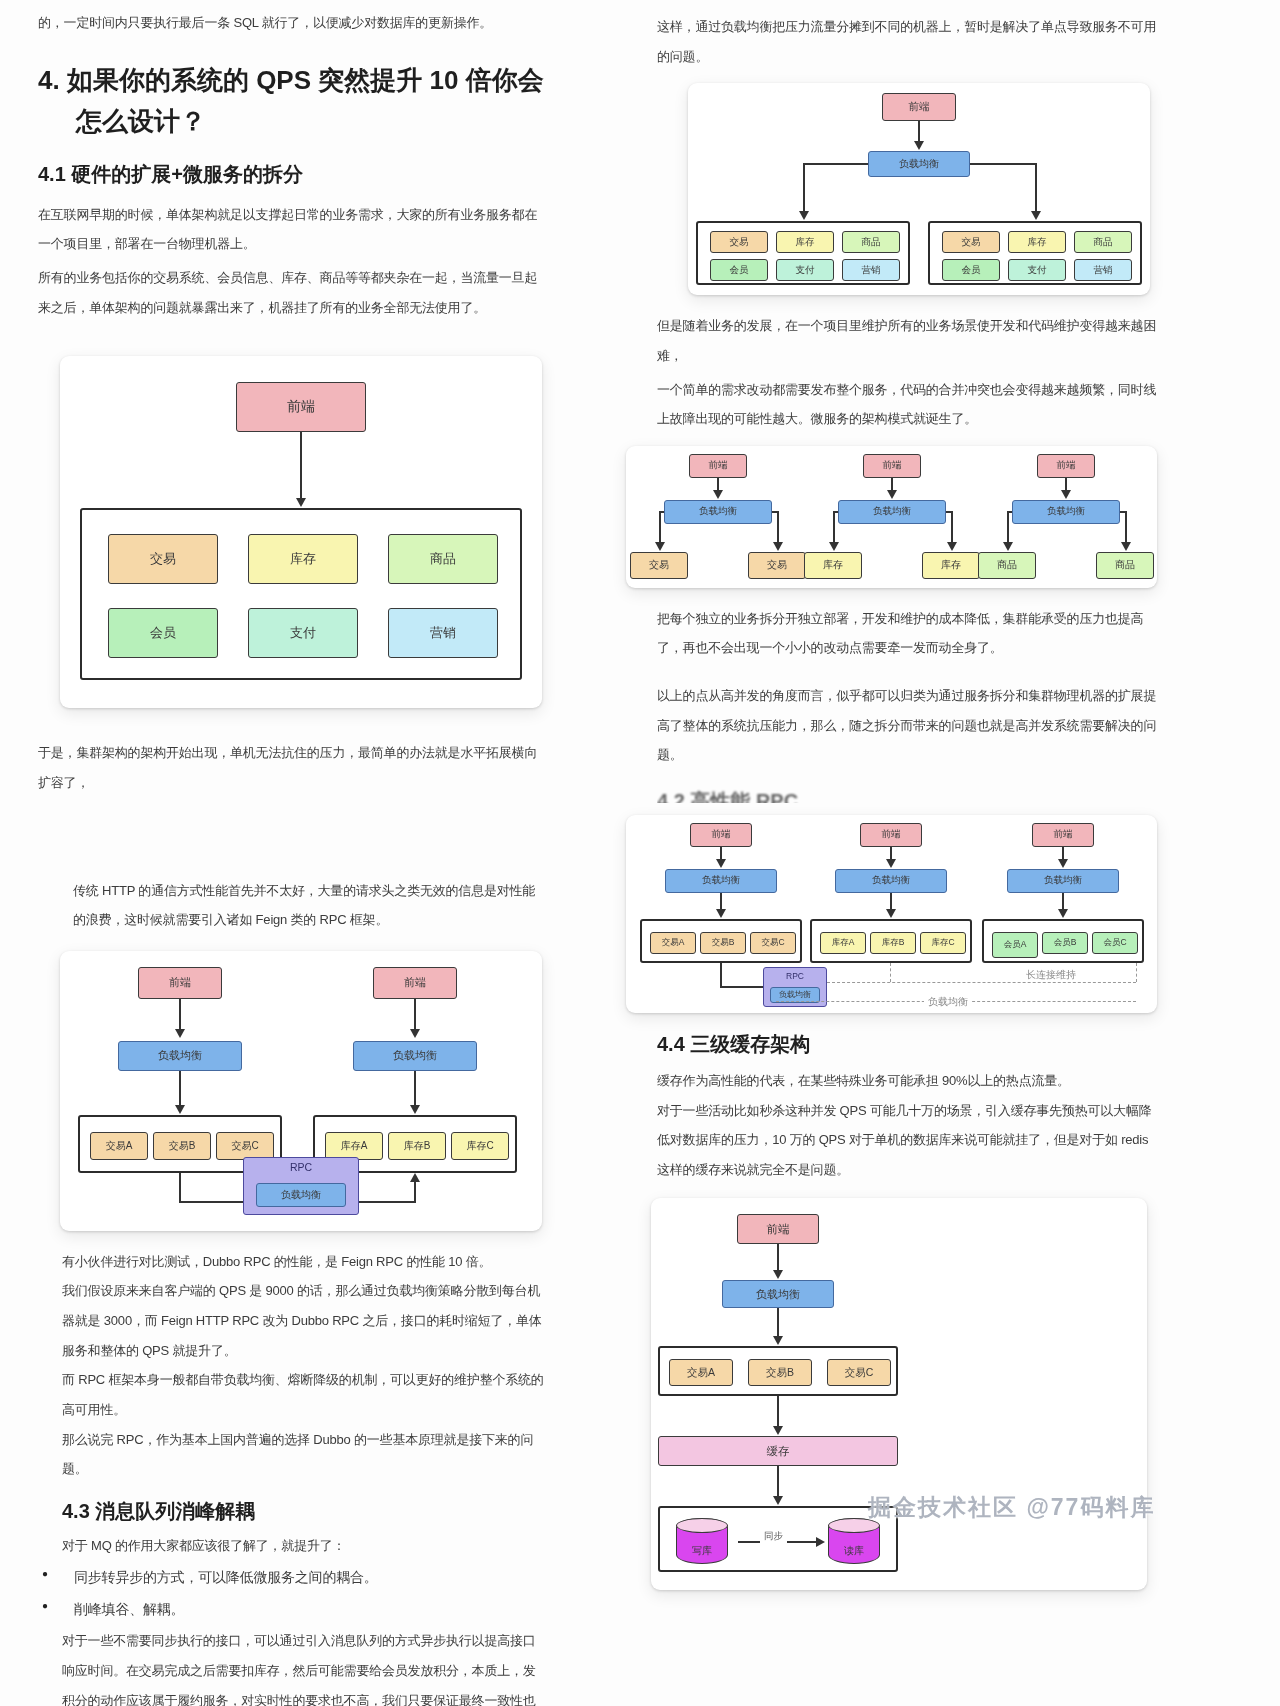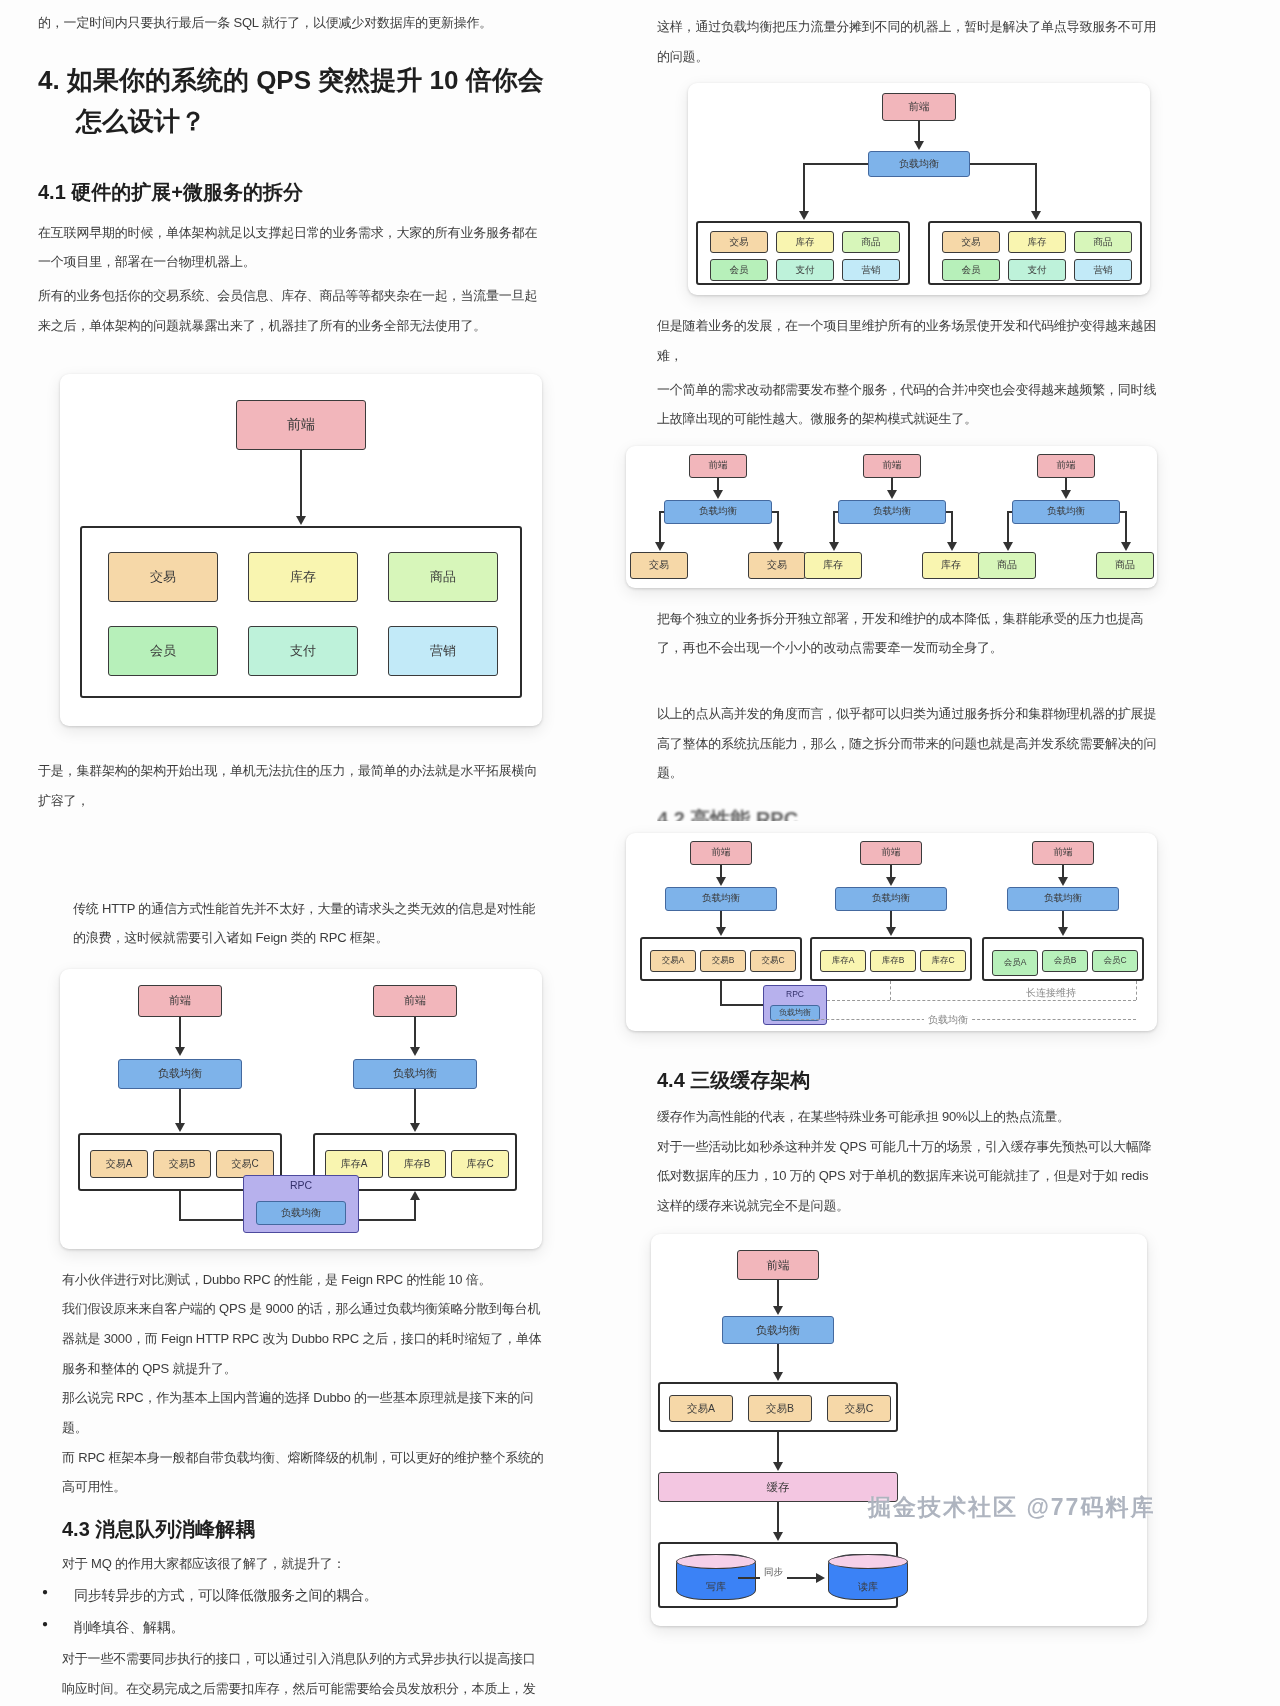--- a/index.html
+++ b/index.html
@@ -10,21 +10,21 @@
   }
   .columns{display:flex;}
   .col-left{width:508px;margin-left:38px;}
   .col-right{width:502px;margin-left:111px;}
   p{margin:0;font-size:13px;line-height:2.28;letter-spacing:-0.2px;color:#3c3c3c;}
   h2{margin:0;font-size:26px;line-height:1.6;color:#1f1f1f;font-weight:700;
      padding-left:38px;text-indent:-38px;letter-spacing:0;}
   h3{margin:0;font-size:20px;line-height:1.35;color:#1f1f1f;font-weight:700;}
   
   .mt4{margin-top:4px;}.mt6{margin-top:6px;}.mt8{margin-top:8px;}
-  .mt12{margin-top:12px;}.mt14{margin-top:14px;}.mt16{margin-top:16px;}.mt22{margin-top:22px;}.mt24{margin-top:36px;}.mt30{margin-top:30px;}
+  .mt12{margin-top:12px;}.mt14{margin-top:14px;}.mt16{margin-top:16px;}.mt22{margin-top:22px;}.mt24{margin-top:18px;}.mt30{margin-top:30px;}
   .mt78{margin-top:78px;}
   .ind{margin-left:35px;}
   .ind2{margin-left:24px;}
   
   .card{position:relative;background:#fff;border-radius:9px;
         box-shadow:0 1px 3px rgba(0,0,0,.16),0 5px 16px rgba(0,0,0,.09);}
   .nbox{position:absolute;display:flex;align-items:center;justify-content:center;
         border:1.8px solid #3b3b3b;border-radius:3px;color:#3a3a3a;box-sizing:border-box;
         white-space:nowrap;}
   .wrap-box{position:absolute;border:2.2px solid #2c2c2c;border-radius:3px;background:#fff;box-sizing:border-box;}
@@ -57,21 +57,21 @@
   .d-r3{width:531px;height:198px;margin:12px 0 0 -31px;}
   .d-r4{width:496px;height:392px;margin:14px 0 0 -6px;}
   
   ul.mq{margin:2px 0 0;padding:0;list-style:none;}
   ul.mq li{position:relative;padding-left:36px;font-size:14px;line-height:2.28;letter-spacing:-0.2px;color:#3c3c3c;}
   ul.mq li::before{content:"●";position:absolute;left:4px;top:1px;font-size:10px;color:#222;}
   
   .clip42{height:15px;overflow:hidden;margin-top:18px;}
   .clip42 h3{filter:blur(1px);opacity:.7;}
   
-  .cylinder{position:absolute;width:80px;height:46px;background:#3b82f6;border:1.6px solid #3a3a3a;
+  .cylinder{position:absolute;width:52px;height:46px;background:#d946ef;border:1.6px solid #3a3a3a;
             border-radius:28px/10px;box-sizing:border-box;}
   .cylinder::before{content:'';position:absolute;top:-1px;left:-1px;right:-1px;height:15px;
             border:1.6px solid #3a3a3a;border-radius:50%;background:#f6d0e8;box-sizing:border-box;}
   .cyl-lbl{position:absolute;left:0;right:0;bottom:5px;text-align:center;font-size:10px;color:#3a3a3a;}
   .watermark{position:absolute;left:868px;top:1492px;font-size:23px;font-weight:700;
              color:#aeb4bf;letter-spacing:2px;text-shadow:0 1px 2px rgba(255,255,255,.9);}
 </style>
 </head>
 <body>
 
@@ -138,22 +138,22 @@
 
       <div class="vl" style="left:119px;top:222px;height:30px"></div>
       <div class="hl" style="left:119px;top:250px;width:64px"></div>
       <div class="hl" style="left:299px;top:250px;width:55px"></div>
       <div class="vl" style="left:354px;top:231px;height:21px"></div>
       <div class="tri up" style="left:350px;top:222px"></div>
     </div>
 
     <p class="mt16 ind2">有小伙伴进行对比测试，Dubbo RPC 的性能，是 Feign RPC 的性能 10 倍。</p>
     <p class="ind2">我们假设原来来自客户端的 QPS 是 9000 的话，那么通过负载均衡策略分散到每台机器就是 3000，而 Feign HTTP RPC 改为 Dubbo RPC 之后，接口的耗时缩短了，单体服务和整体的 QPS 就提升了。</p>
+    <p class="ind2">而 RPC 框架本身一般都自带负载均衡、熔断降级的机制，可以更好的维护整个系统的高可用性。</p>
     <p class="ind2">那么说完 RPC，作为基本上国内普遍的选择 Dubbo 的一些基本原理就是接下来的问题。</p>
-    <p class="ind2">而 RPC 框架本身一般都自带负载均衡、熔断降级的机制，可以更好的维护整个系统的高可用性。</p>
 
     <h3 class="mt14 ind2">4.3  消息队列消峰解耦</h3>
     <p class="mt6 ind2">对于 MQ 的作用大家都应该很了解了，就提升了：</p>
     <ul class="mq ind2">
       <li>同步转异步的方式，可以降低微服务之间的耦合。</li>
       <li>削峰填谷、解耦。</li>
     </ul>
     <p class="ind2">对于一些不需要同步执行的接口，可以通过引入消息队列的方式异步执行以提高接口响应时间。在交易完成之后需要扣库存，然后可能需要给会员发放积分，本质上，发积分的动作应该属于履约服务，对实时性的要求也不高，我们只要保证最终一致性也就是能履约成功就行了。</p>
 
   </div>

